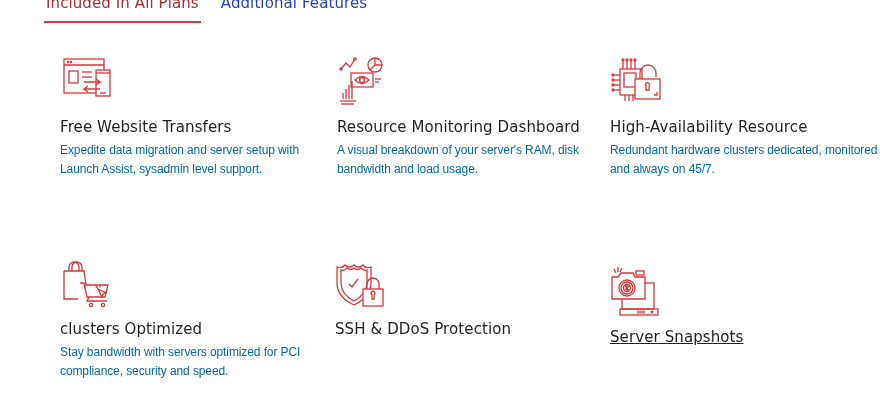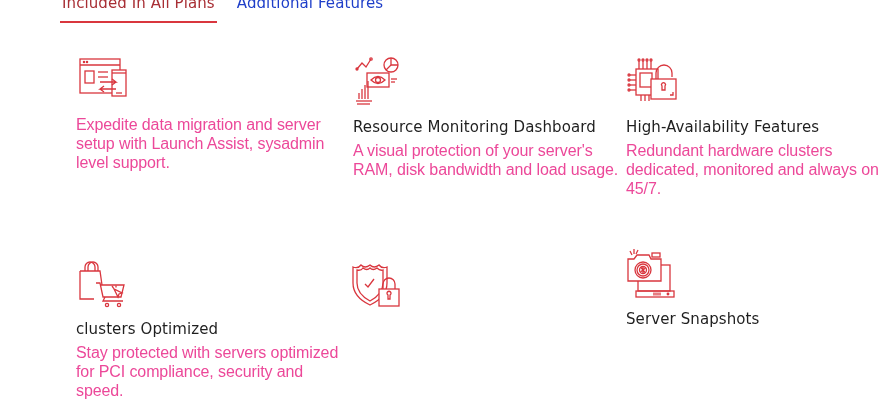--- a/index.html
+++ b/index.html
@@ -2,21 +2,21 @@
 <html><head>
   <meta charset="utf-8">
   <style>
     * { box-sizing: border-box; margin: 0; padding: 0; }
     html, body {
       width: 880px; height: 400px; overflow: hidden;
       background: #ffffff;
       font-family: "DejaVu Sans", "Liberation Sans", sans-serif;
       color: #222222;
     }
-    .page { position: relative; width: 859px; height: 400px; margin-left: 16px; }
+    .page { position: relative; width: 859px; height: 400px; }
 
     .tabs {
       position: absolute; top: -9px; left: 44px;
       display: flex; gap: 18px; align-items: flex-start;
     }
     .tab {
       font-size: 15px; line-height: 24px; cursor: pointer;
       padding: 0 2px 6px 2px;
       letter-spacing: 0.1px;
     }
@@ -31,21 +31,21 @@
     .icon-wrap { width: 56px; height: 56px; }
     .icon-wrap svg { width: 56px; height: 56px; display: block; }
     .card-title {
       margin-top: 6px;
       font-size: 15px; line-height: 20px; color: #1f1f1f;
       font-weight: normal; letter-spacing: 0.1px;
       white-space: nowrap;
     }
     .card-desc {
       margin-top: 4px;
-      font-size: 16px; line-height: 19px; color: #ec4899;
+      font-size: 12px; line-height: 19px; color: #0369a1;
       font-family: "Liberation Sans", sans-serif;
       letter-spacing: -0.1px;
     }
   </style>
 </head>
 <body>
 
 <div class="page">
 
   <div class="tabs">
@@ -65,20 +65,21 @@
           <rect x="9" y="16" width="9" height="12"></rect>
           <line x1="22" y1="17" x2="32" y2="17"></line>
           <line x1="22" y1="22" x2="32" y2="22"></line>
           <rect x="36" y="15" width="14" height="26" fill="#fff"></rect>
           <line x1="36" y1="18" x2="50" y2="18"></line>
           <line x1="40" y1="38" x2="46" y2="38"></line>
           <path d="M24 27 h16 l-4 -3 M40 27 l-4 3"></path>
           <path d="M40 34 h-16 l4 -3 M24 34 l4 3"></path>
         </svg>
       </div>
+      <div class="card-title">Free Website Transfers</div>
       <div class="card-desc">Expedite data migration and server setup with Launch Assist, sysadmin level support.</div>
     </div>
 
     <div class="card" style="left:277px; top:0;">
       <div class="icon-wrap">
         <svg viewBox="0 0 56 56" fill="none" stroke="#d9363e" stroke-width="1.3">
           <path d="M4 14 l5 -6 l4 4 l5 -8"></path>
           <circle cx="4" cy="14" r="1" fill="#d9363e"></circle>
           <circle cx="18" cy="4" r="1.2"></circle>
           <circle cx="38" cy="10" r="7"></circle>
@@ -91,21 +92,21 @@
           <line x1="38" y1="27" x2="42" y2="27"></line>
           <line x1="6" y1="44" x2="6" y2="38"></line>
           <line x1="9" y1="44" x2="9" y2="34"></line>
           <line x1="12" y1="44" x2="12" y2="30"></line>
           <line x1="15" y1="44" x2="15" y2="26"></line>
           <line x1="3" y1="46" x2="19" y2="46"></line>
           <line x1="4" y1="49" x2="17" y2="49"></line>
         </svg>
       </div>
       <div class="card-title">Resource Monitoring Dashboard</div>
-      <div class="card-desc">A visual protection of your server's RAM, disk bandwidth and load usage.</div>
+      <div class="card-desc">A visual breakdown of your server's RAM, disk bandwidth and load usage.</div>
     </div>
 
     <div class="card" style="left:550px; top:0;">
       <div class="icon-wrap">
         <svg viewBox="0 0 56 56" fill="none" stroke="#d9363e" stroke-width="1.3">
           <rect x="10" y="14" width="22" height="26"></rect>
           <rect x="14" y="18" width="12" height="14"></rect>
           <line x1="13" y1="6" x2="13" y2="14"></line>
             <circle cx="13" cy="5" r="1"></circle>
           <line x1="17" y1="6" x2="17" y2="14"></line>
@@ -124,58 +125,59 @@
             <circle cx="3" cy="35" r="1"></circle>
           <line x1="15" y1="40" x2="15" y2="46"></line>
             <line x1="19" y1="40" x2="19" y2="46"></line>
             <line x1="23" y1="40" x2="23" y2="46"></line>
           <path d="M30 24 v-6 a8 8 0 0 1 16 0 v4"></path>
           <rect x="25" y="24" width="25" height="20" fill="#fff"></rect>
           <path d="M36 31 a2 2 0 1 1 3 0 v4 h-3 z"></path>
           <path d="M44 40 h3 v-3"></path>
         </svg>
       </div>
-      <div class="card-title">High-Availability Features</div>
+      <div class="card-title">High-Availability Resource</div>
       <div class="card-desc">Redundant hardware clusters dedicated, monitored and always on 45/7.</div>
     </div>
 
     <div class="card" style="left:0; top:202px;">
       <div class="icon-wrap">
         <svg viewBox="0 0 56 56" fill="none" stroke="#d9363e" stroke-width="1.3">
           <path d="M4 14 h20 l2 14"></path>
           <path d="M4 14 v28 h14"></path>
           <path d="M9 14 v-4 a5 5 0 0 1 10 0 v4"></path>
           <path d="M12 14 v-4 a5 5 0 0 1 10 0 v4"></path>
           <path d="M20 26 h4 l3 14 h18 l3 -12 h-24"></path>
           <path d="M29 40 l-2 4 h20"></path>
           <circle cx="31" cy="48" r="1.6"></circle>
           <circle cx="43" cy="48" r="1.6"></circle>
           <path d="M38 32 l4 8 l1 -3 l3 -1 z"></path>
           <line x1="36" y1="29" x2="37.5" y2="31"></line>
           <line x1="40" y1="28.5" x2="40" y2="30.5"></line>
         </svg>
       </div>
       <div class="card-title">clusters Optimized</div>
-      <div class="card-desc">Stay protected with servers optimized for PCI compliance, security and speed.</div>
+      <div class="card-desc">Stay bandwidth with servers optimized for PCI compliance, security and speed.</div>
     </div>
 
     <div class="card" style="left:275px; top:202px;">
       <div class="icon-wrap">
         <svg viewBox="0 0 56 56" fill="none" stroke="#d9363e" stroke-width="1.3">
           <path d="M2 10 q5 2 8 -2 q4 4 9 0 q4 4 9 0 q3 4 8 2 v16 q0 14 -17 22 q-17 -8 -17 -22 z"></path>
           <path d="M6 13 q4 1 6 -2 q4 3 7 0 q3 3 7 0 q3 3 6 2 v13 q0 11 -13 18 q-13 -7 -13 -18 z"></path>
           <path d="M14 27 l3 3 l6 -8"></path>
           <path d="M32 32 v-5 a6 6 0 0 1 12 0 v5"></path>
           <rect x="28" y="32" width="20" height="17" fill="#fff"></rect>
           <path d="M37 38 a2 2 0 1 1 2 0 v4 h-2 z"></path>
         </svg>
       </div>
-    </div>
-
-    <div class="card" style="left:550px; top:192px;">
+      <div class="card-title">SSH &amp; DDoS Protection</div>
+    </div>
+
+    <div class="card" style="left:550px; top:210px;text-decoration:underline;">
       <div class="icon-wrap">
         <svg viewBox="0 0 56 56" fill="none" stroke="#d9363e" stroke-width="1.3">
           <rect x="12" y="18" width="32" height="26"></rect>
           <rect x="10" y="44" width="38" height="6"></rect>
           <line x1="28" y1="45.5" x2="28" y2="48.5"></line>
             <line x1="30" y1="45.5" x2="30" y2="48.5"></line>
             <line x1="32" y1="45.5" x2="32" y2="48.5"></line>
             <line x1="34" y1="45.5" x2="34" y2="48.5"></line>
           <circle cx="42" cy="47" r="0.8" fill="#d9363e"></circle>
           <path d="M2 12 h6 l3 -4 h12 l2 4 h10 v22 h-33 z" fill="#fff"></path>

